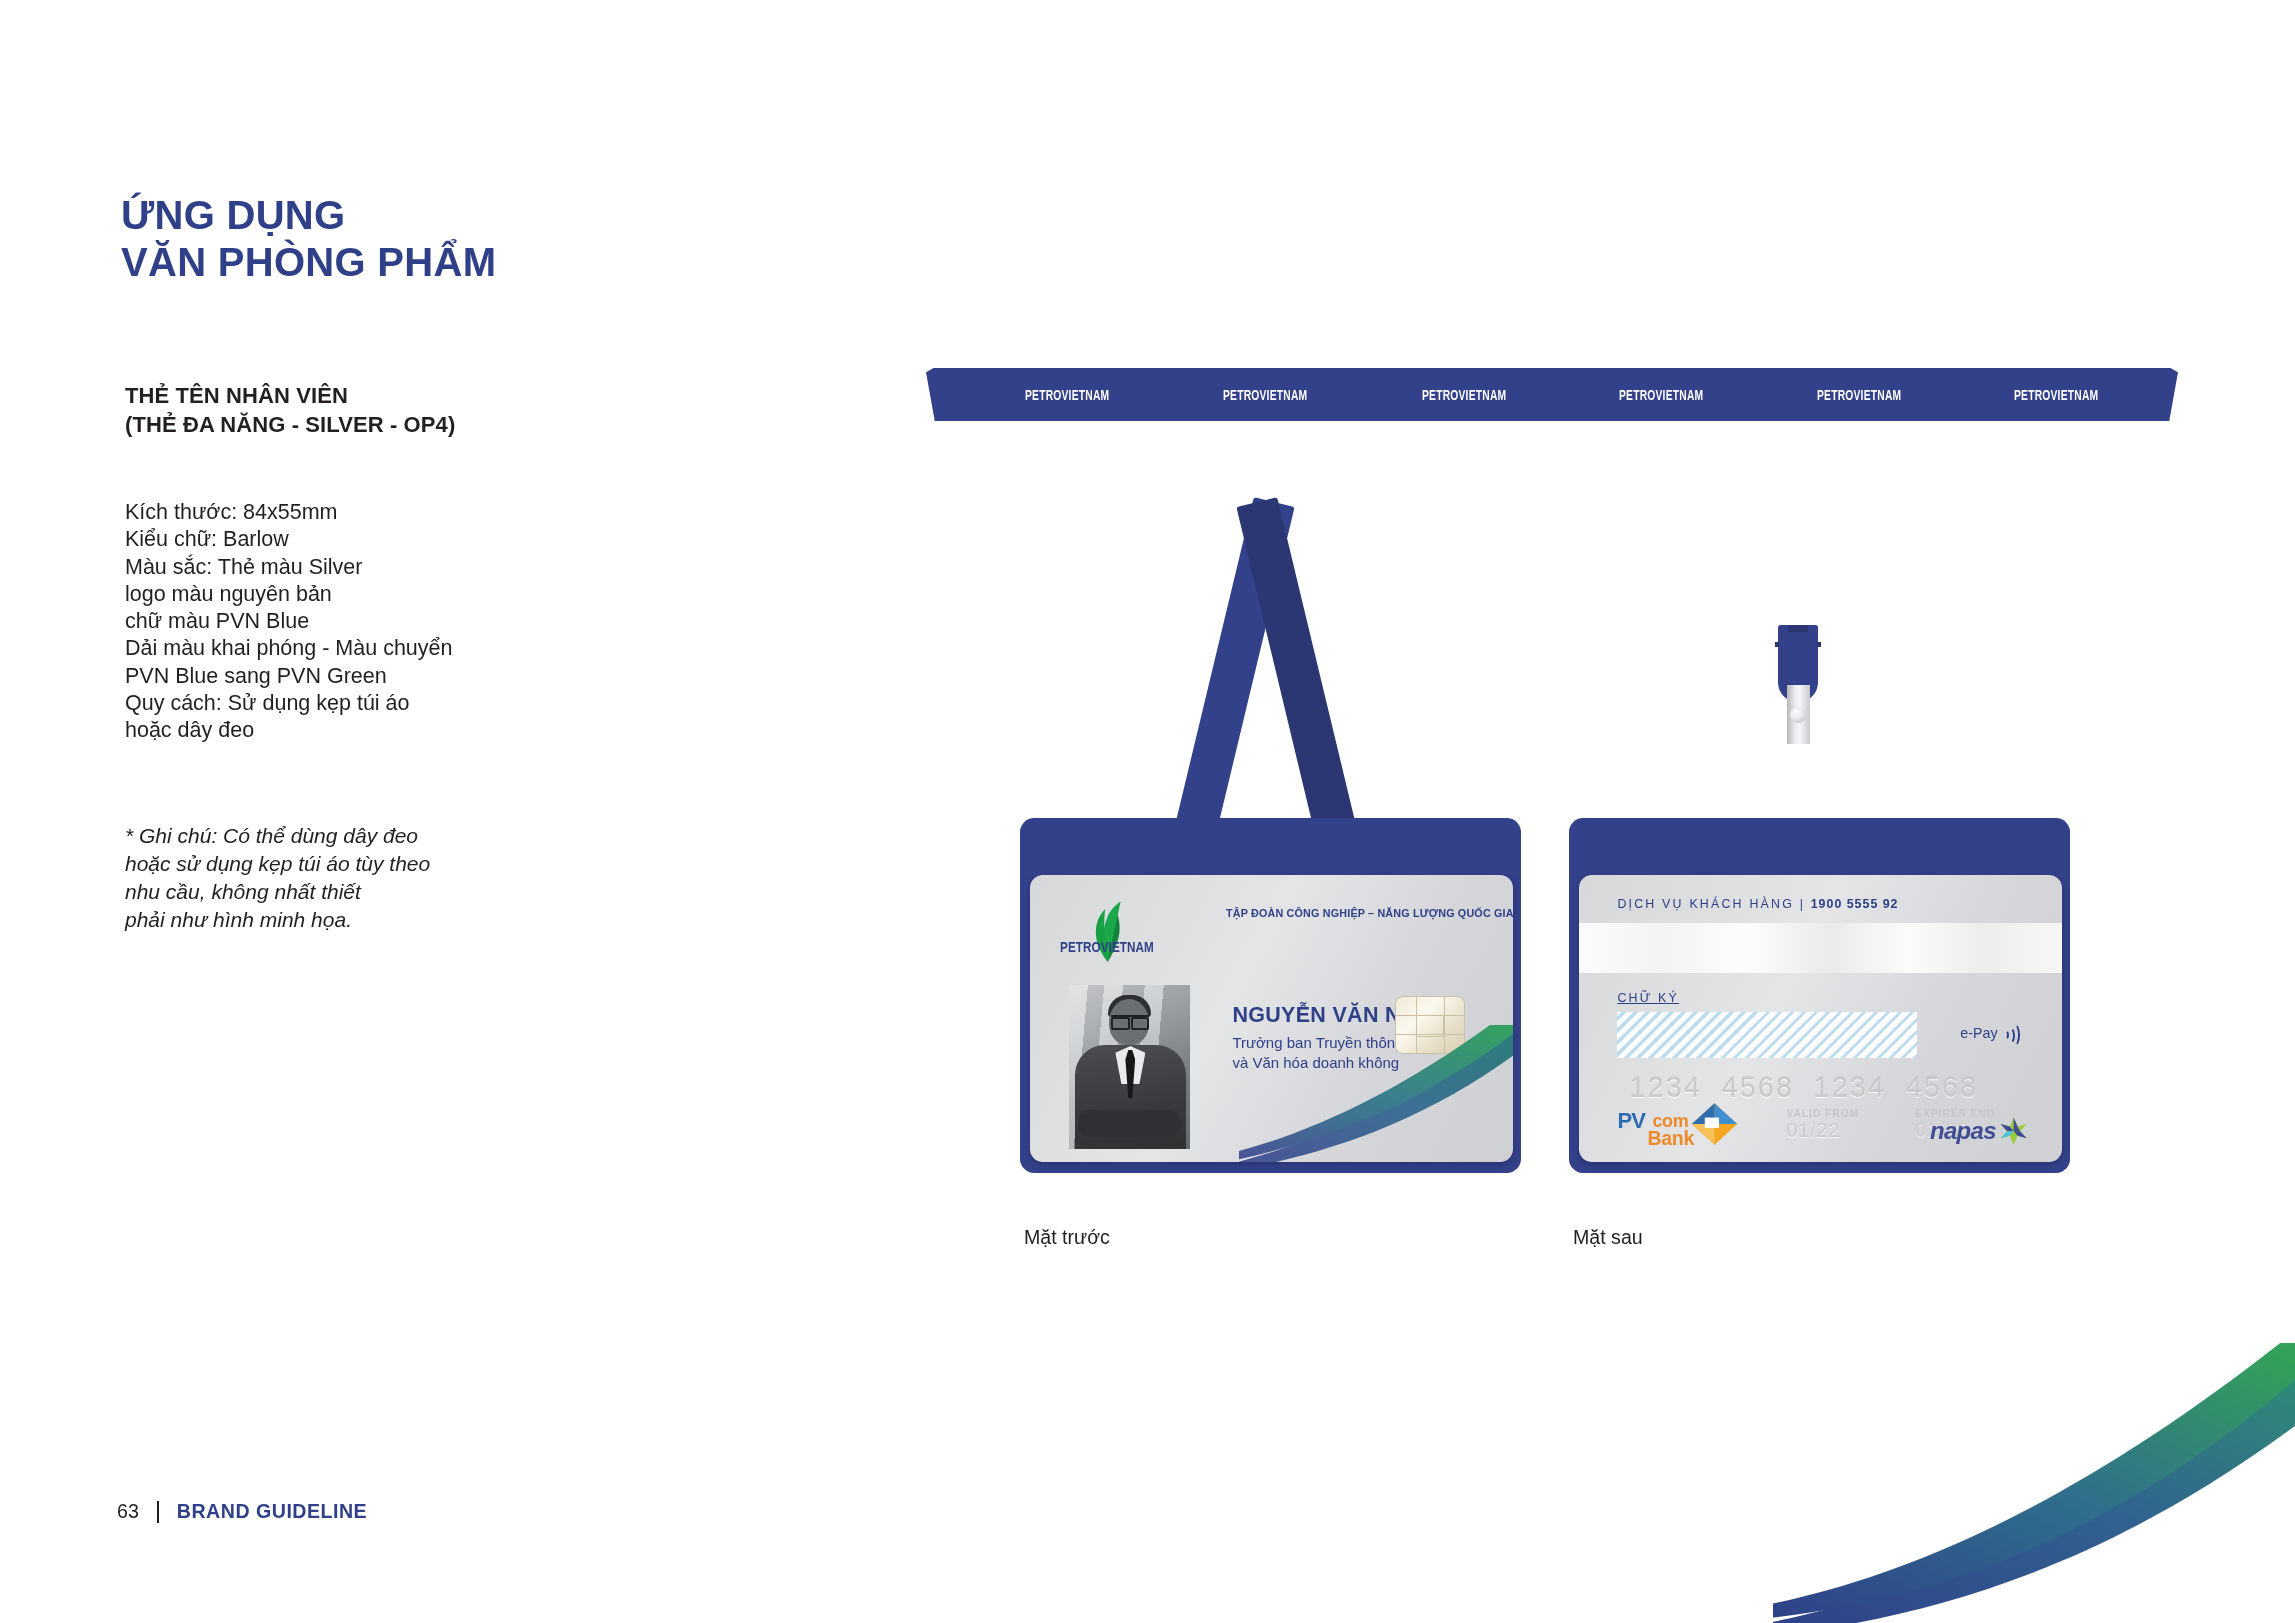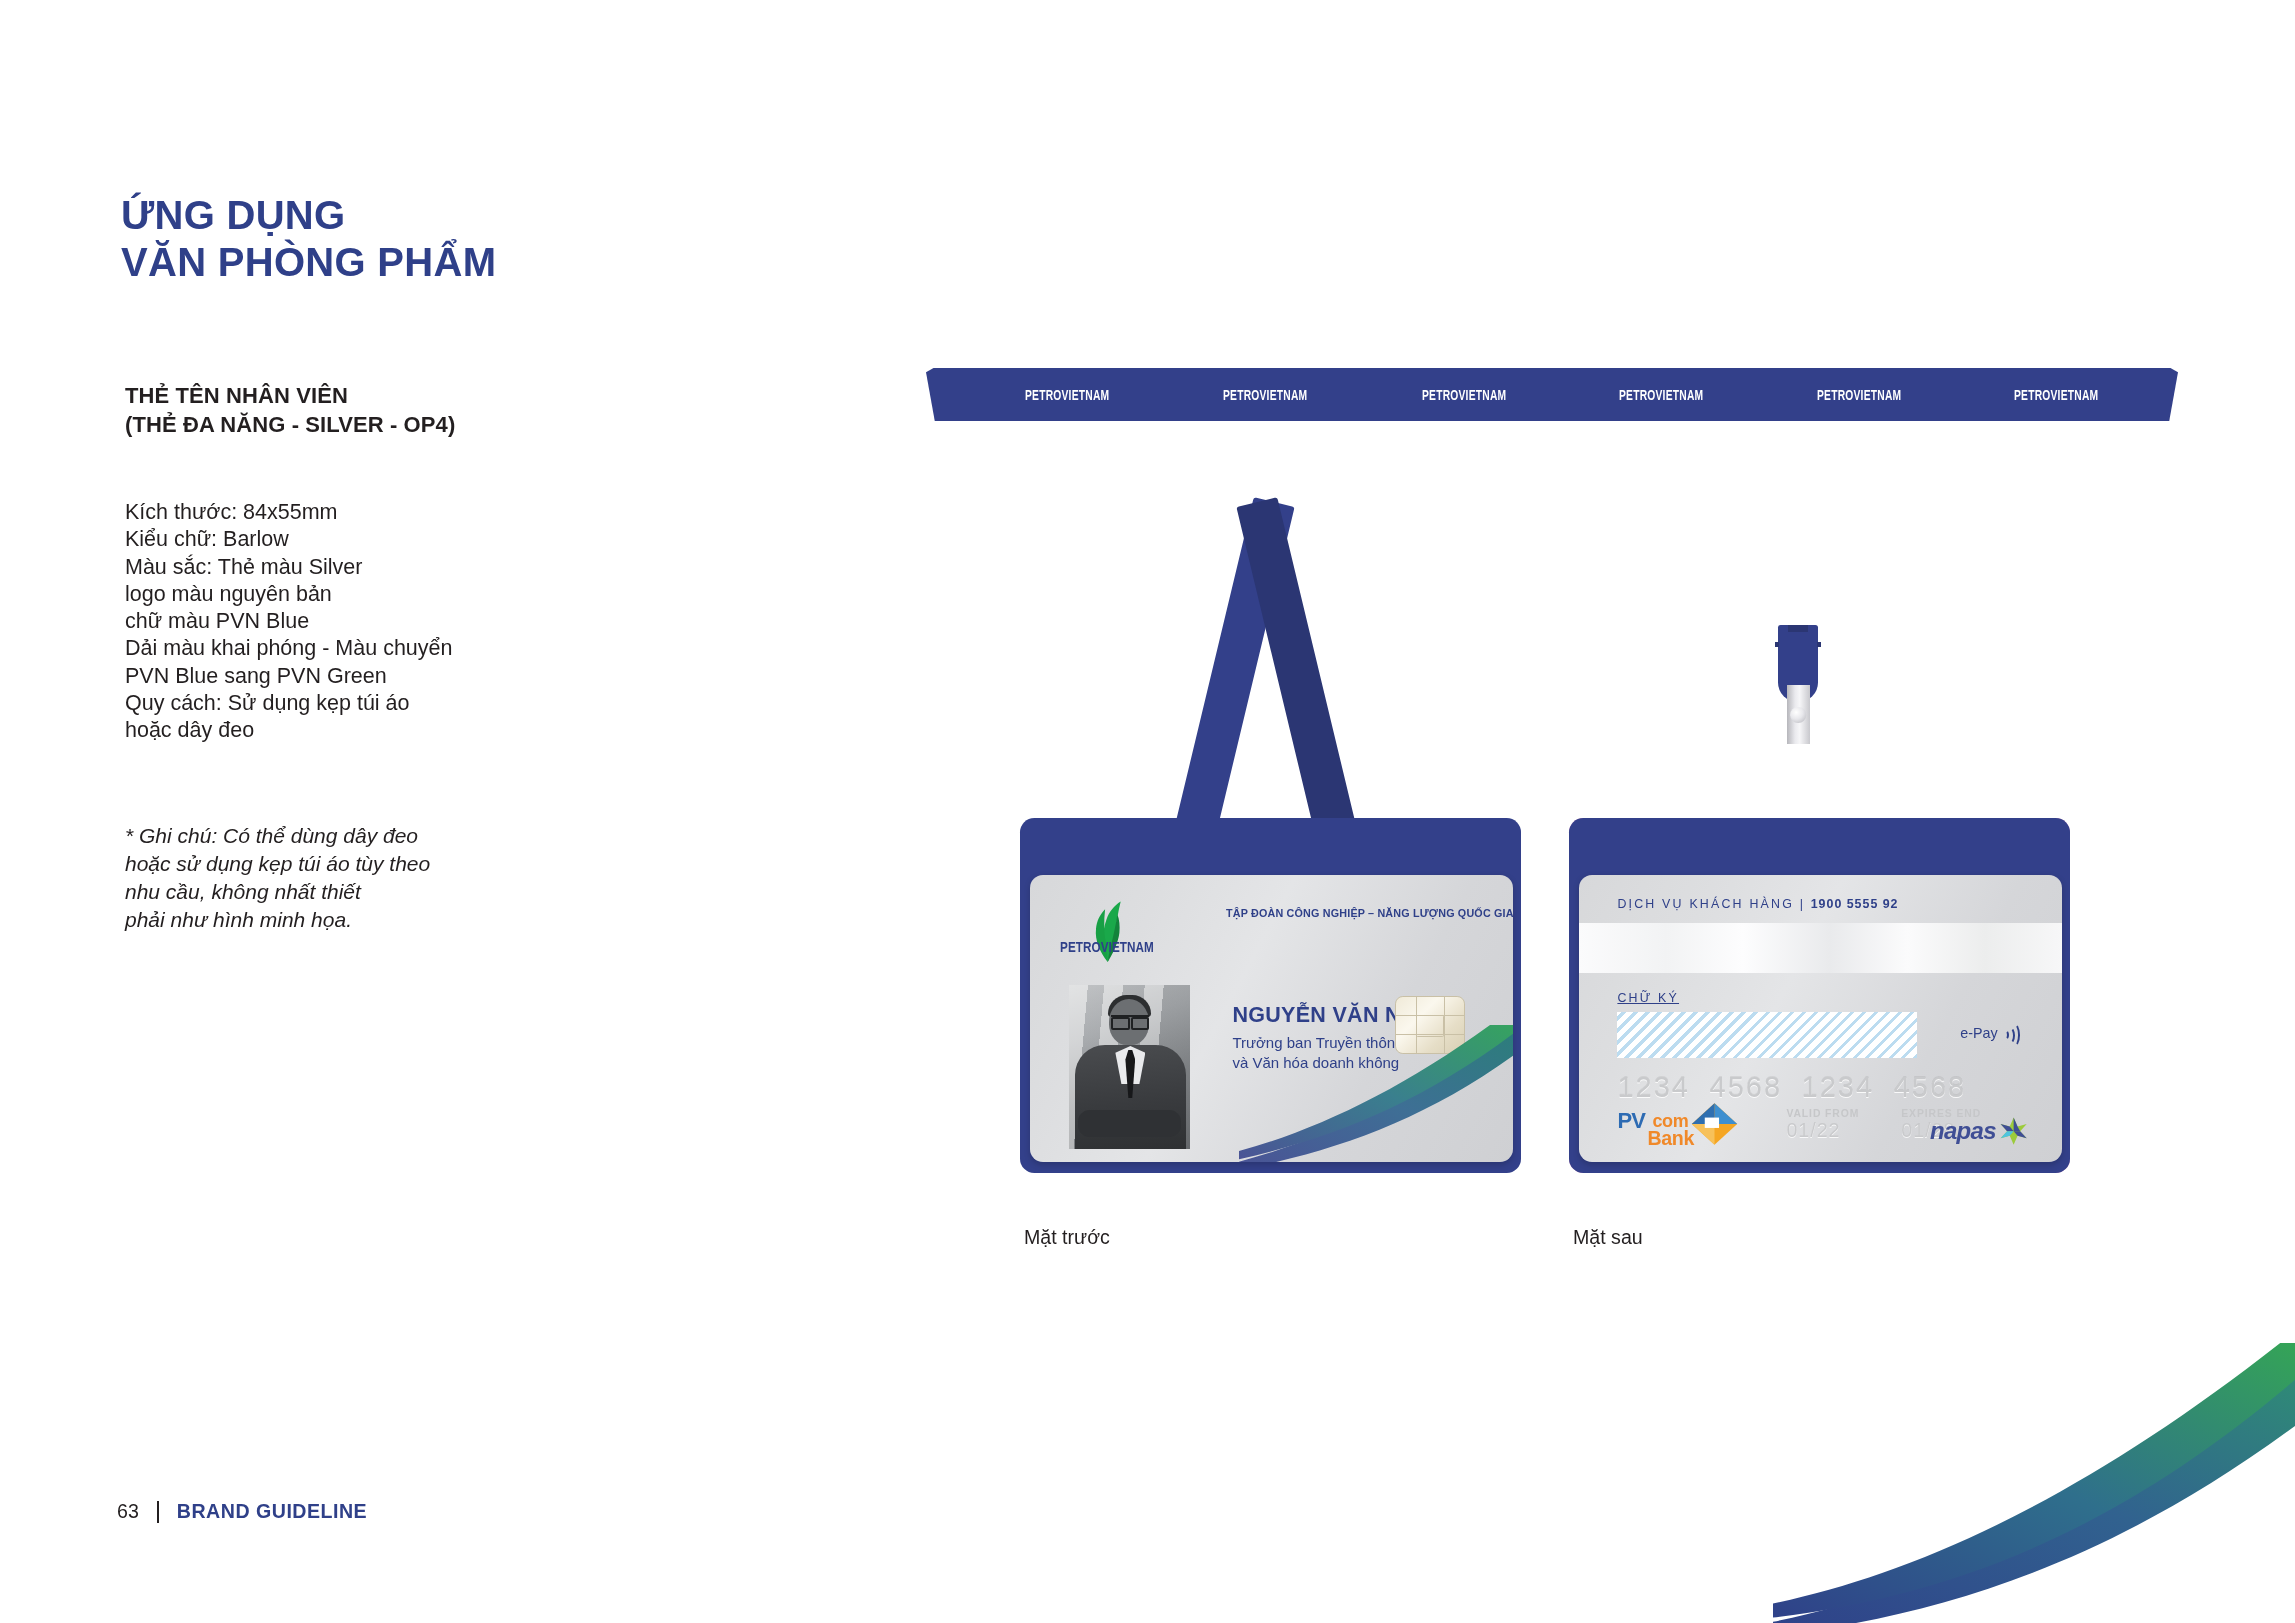--- a/index.html
+++ b/index.html
@@ -179,25 +179,25 @@
     background:repeating-linear-gradient(-45deg,#bcdcf0 0 3.3px,#ffffff 3.3px 8.5px);
   }
   .epay{position:absolute;right:40px;top:147px;display:flex;align-items:center;gap:5.2px;}
   .epay-t{color:#2f4089;font-size:14.3px;}
   .wave{width:19.6px;height:22px;position:relative;}
   .wave i{position:absolute;right:0;border:2px solid #2f4089;border-left-color:transparent;border-top-color:transparent;border-bottom-color:transparent;border-radius:0 50% 50% 0;}
   .wave i:nth-child(1){top:7.8px;right:13px;width:3.3px;height:6.5px;}
   .wave i:nth-child(2){top:4.6px;right:7.8px;width:5.9px;height:13px;}
   .wave i:nth-child(3){top:1.3px;right:2px;width:8.5px;height:19.6px;}
   .pan{
-    position:absolute;left:38px;top:196px;color:#c9cacc;font-size:29px;letter-spacing:2px;
+    position:absolute;left:50px;top:196px;color:#c9cacc;font-size:29px;letter-spacing:2px;
     text-shadow:0 1.3px 0 rgba(255,255,255,.85), 0 -0.7px 0 rgba(0,0,0,.07);white-space:nowrap;
   }
   .pan b{font-weight:normal;margin-right:19.6px;}
-  .dates{position:absolute;left:207px;top:233px;display:flex;gap:42px;justify-content:center;}
+  .dates{position:absolute;left:207px;top:233px;display:flex;gap:56px;justify-content:center;}
   .dt-l{color:#c6c7c9;font-size:10.4px;letter-spacing:0.9px;font-weight:bold;}
   .dt-v{color:#c9cacc;font-size:19.6px;letter-spacing:1px;text-shadow:0 1.3px 0 rgba(255,255,255,.8);}
   .pvcb{position:absolute;left:38px;bottom:11.7px;width:116px;height:48px;}
   .pvcb .pv{position:absolute;left:0;top:5.2px;font-weight:bold;font-size:22px;color:#2d6bb3;letter-spacing:-0.7px;}
   .pvcb .com{position:absolute;left:35px;top:9px;font-weight:bold;font-size:18px;color:#f0892a;letter-spacing:-0.3px;}
   .pvcb .bank{position:absolute;left:30px;top:25px;font-weight:bold;font-size:19.6px;color:#f0892a;letter-spacing:-0.3px;}
   .napas{position:absolute;right:34px;bottom:17px;display:flex;align-items:center;gap:2.6px;}
   .napas-t{font-weight:bold;font-style:italic;font-size:24px;color:#3f4e95;letter-spacing:-0.7px;}
 
   

